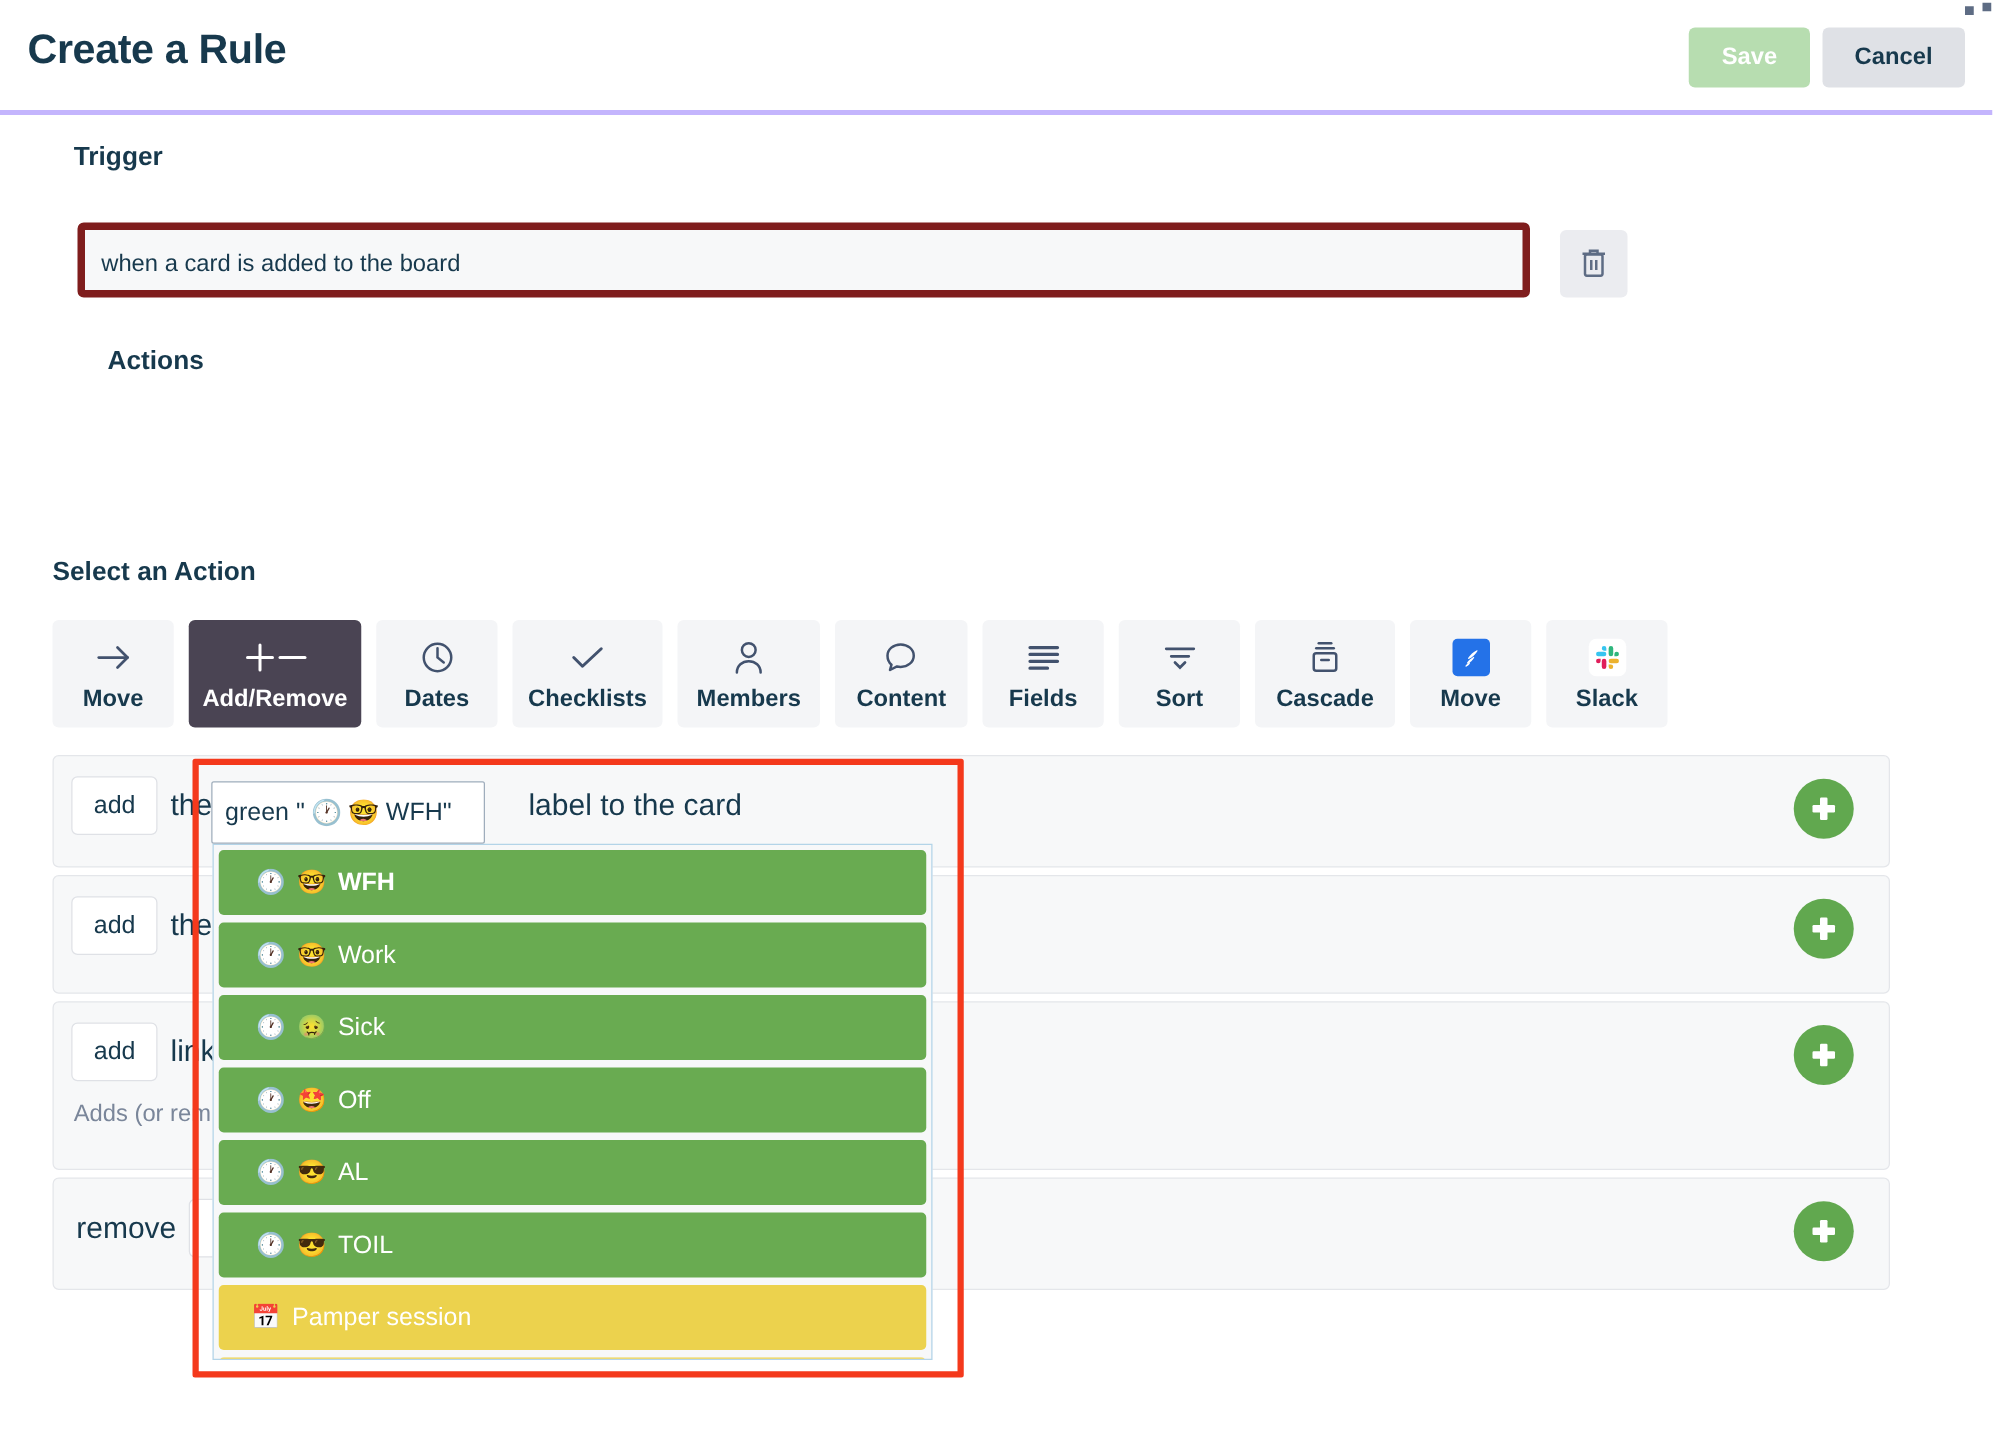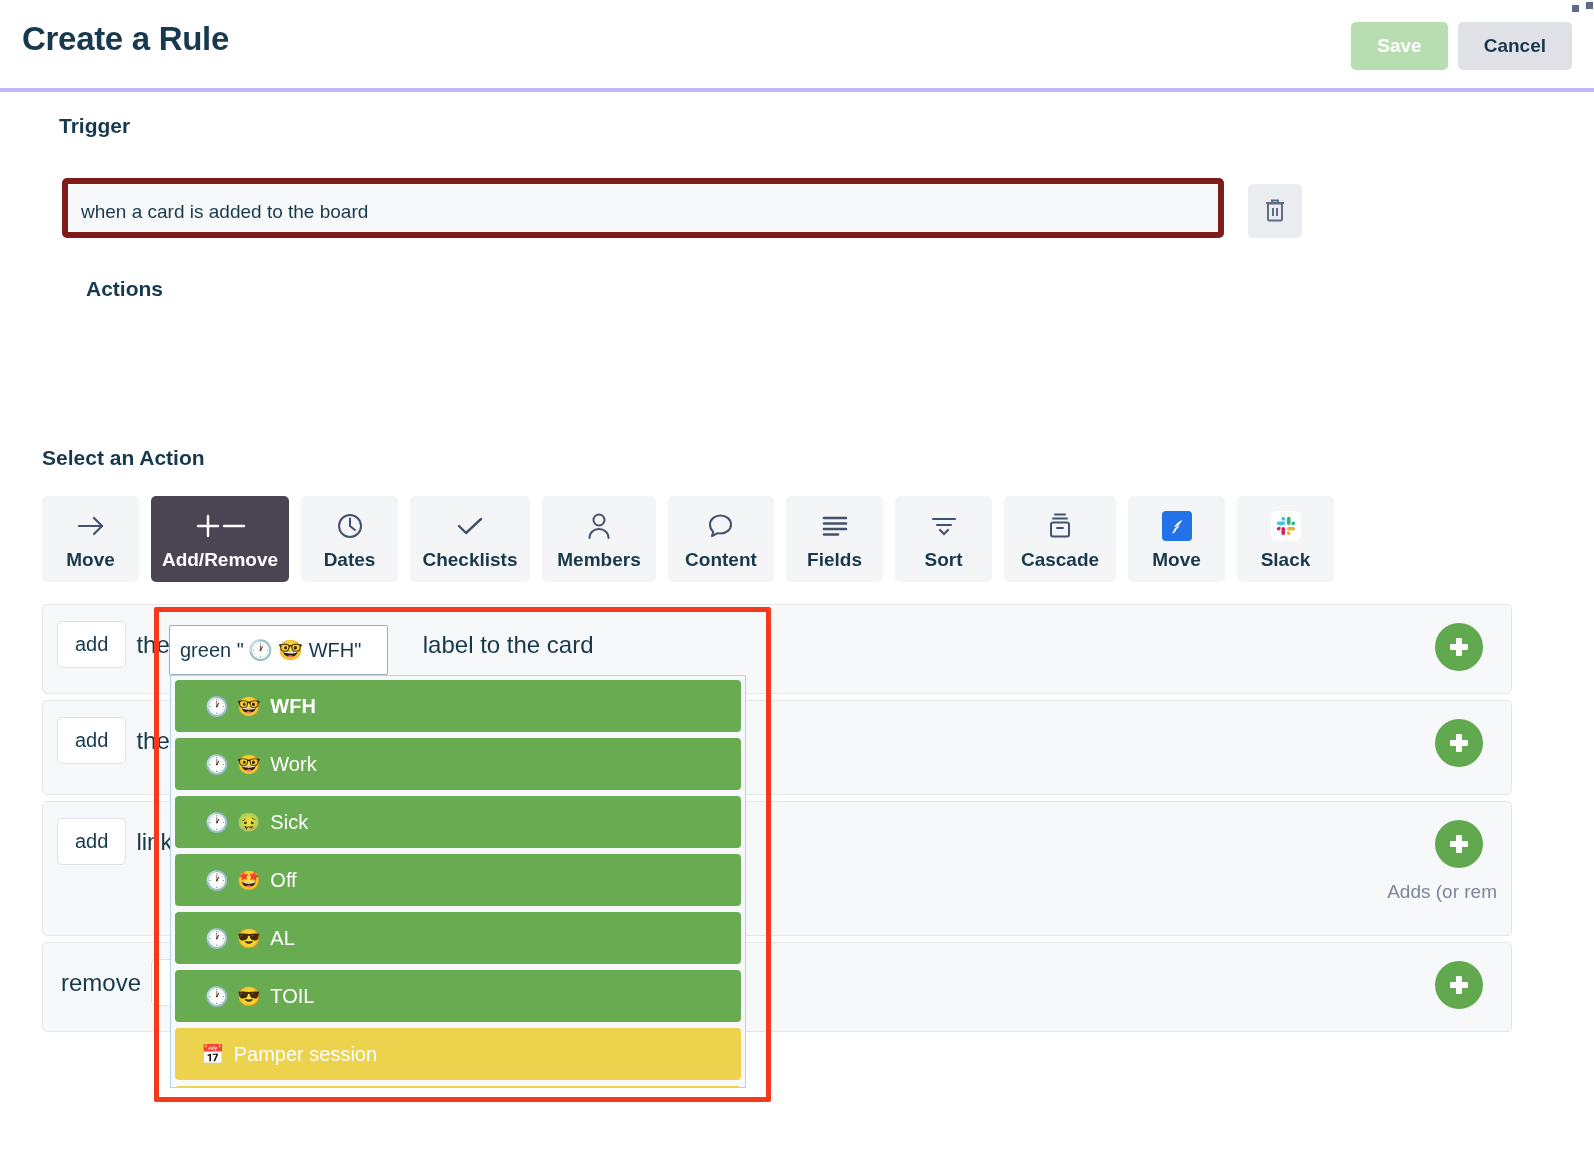--- a/index.html
+++ b/index.html
@@ -95,21 +95,21 @@
   .jira-sq {
     width: 30px; height: 30px; border-radius: 4px; background: #2472e8;
     display: flex; align-items: center; justify-content: center;
   }
   .slack-sq {
     width: 30px; height: 30px; border-radius: 6px; background: #ffffff;
     display: flex; align-items: center; justify-content: center;
   }
 
   
-  .rows { position: absolute; left: 42px; top: 604px; width: 1470px; text-align: right; }
+  .rows { position: absolute; left: 42px; top: 604px; width: 1470px; }
   .act-row {
     position: relative; width: 1470px;
     background: #f7f8f9;
     border: 1px solid #e4e6ea; border-radius: 5px;
     margin-bottom: 6px;
   }
   .row-inner { display: flex; align-items: center; padding: 16px 14px; gap: 10px; }
   .chip {
     background: #ffffff; border: 1px solid #dfe1e6; border-radius: 5px;
     padding: 11px 17px; font-size: 20px; color: #17394d; cursor: pointer;

